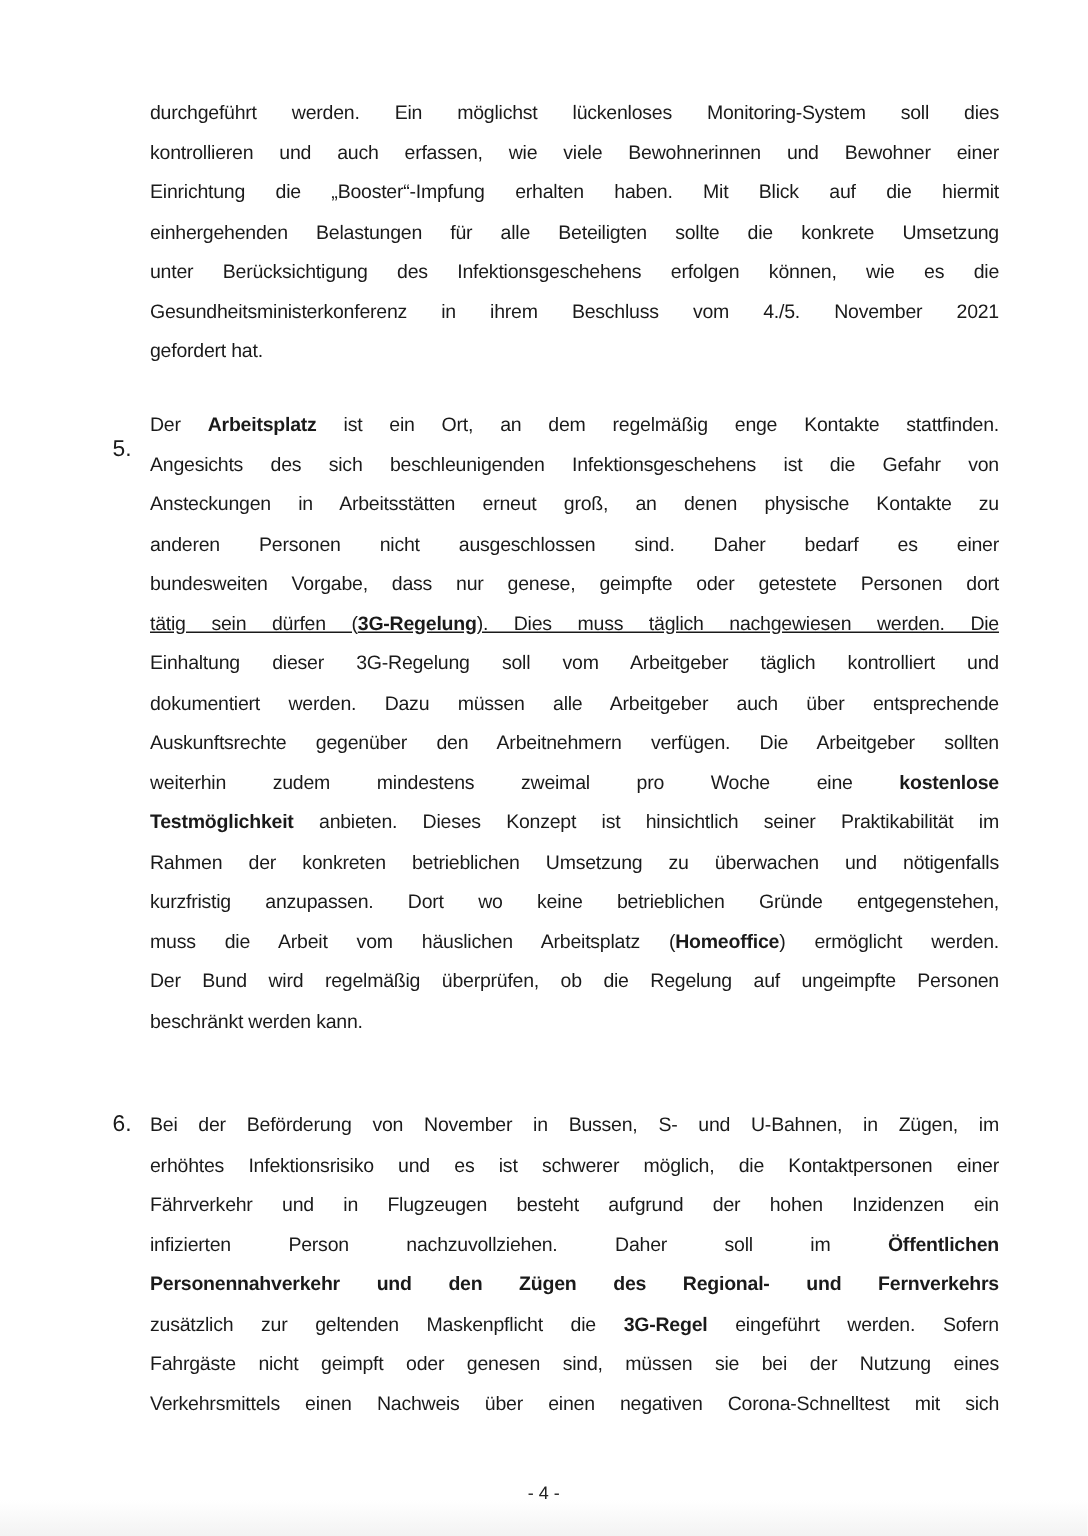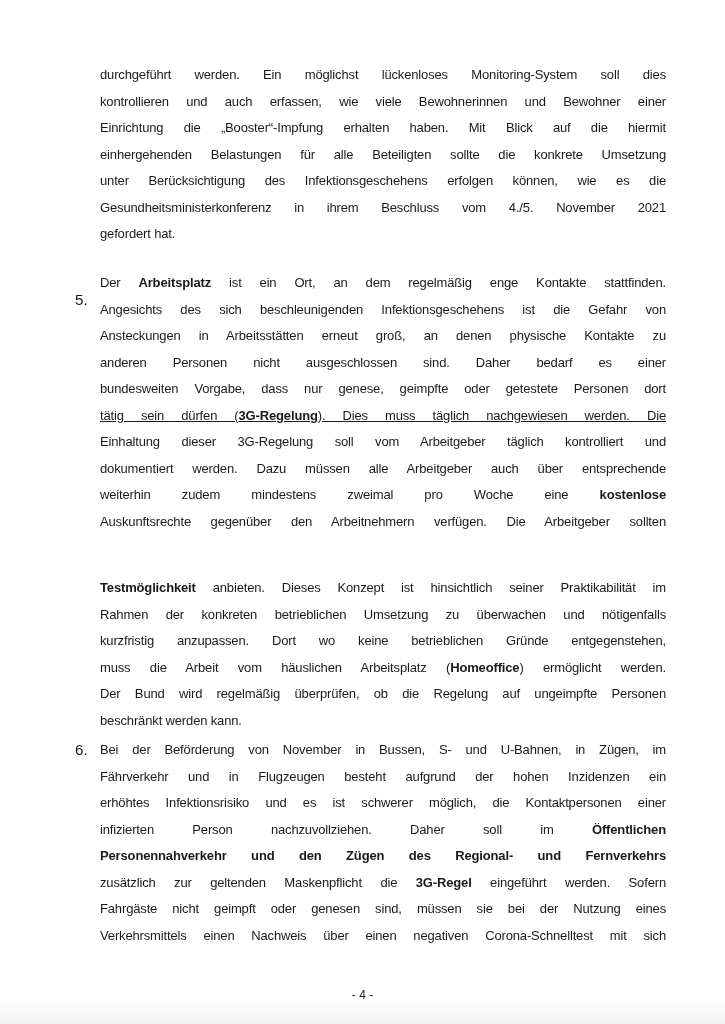--- a/index.html
+++ b/index.html
@@ -38,35 +38,35 @@
   <div class="num" style="top:287px;">5.</div>
   <div class="block" style="top:270px;">
     <div class="line" style="white-space: nowrap; letter-spacing: -0.150211px;"><span><span>Der </span><b>Arbeitsplatz</b><span> ist ein Ort, an dem regelmäßig enge Kontakte stattfinden.</span></span></div>
     <div class="line" style="white-space: nowrap;"><span>Angesichts des sich beschleunigenden Infektionsgeschehens ist die Gefahr von</span></div>
     <div class="line" style="white-space: nowrap;"><span>Ansteckungen in Arbeitsstätten erneut groß, an denen physische Kontakte zu</span></div>
     <div class="line" style="white-space: nowrap;"><span>anderen Personen nicht ausgeschlossen sind. Daher bedarf es einer</span></div>
     <div class="line" style="white-space: nowrap;"><span>bundesweiten Vorgabe, dass nur genese, geimpfte oder getestete Personen dort</span></div>
     <div class="line" style="white-space: nowrap; text-decoration: underline;"><span><span>tätig sein dürfen (</span><b>3G-Regelung</b><span>). Dies muss täglich nachgewiesen werden. Die</span></span></div>
     <div class="line" style="white-space: nowrap;"><span>Einhaltung dieser 3G-Regelung soll vom Arbeitgeber täglich kontrolliert und</span></div>
     <div class="line" style="white-space: nowrap;"><span>dokumentiert werden. Dazu müssen alle Arbeitgeber auch über entsprechende</span></div>
+    <div class="line" style="white-space: nowrap;"><span>Auskunftsrechte gegenüber den Arbeitnehmern verfügen. Die Arbeitgeber sollten</span></div>
     <div class="line" style="white-space: nowrap;"><span><span>weiterhin zudem mindestens zweimal pro Woche eine </span><b>kostenlose</b></span></div>
-    <div class="line" style="white-space: nowrap;"><span>Auskunftsrechte gegenüber den Arbeitnehmern verfügen. Die Arbeitgeber sollten</span></div>
-    <div class="line" style="white-space: nowrap; margin-top: 40px;"><span><b>Testmöglichkeit</b><span> anbieten. Dieses Konzept ist hinsichtlich seiner Praktikabilität im</span></span></div>
+    <div class="line" style="white-space: nowrap;"><span><b>Testmöglichkeit</b><span> anbieten. Dieses Konzept ist hinsichtlich seiner Praktikabilität im</span></span></div>
     <div class="line" style="white-space: nowrap;"><span>Rahmen der konkreten betrieblichen Umsetzung zu überwachen und nötigenfalls</span></div>
     <div class="line" style="white-space: nowrap;"><span>kurzfristig anzupassen. Dort wo keine betrieblichen Gründe entgegenstehen,</span></div>
     <div class="line" style="white-space: nowrap;"><span><span>muss die Arbeit vom häuslichen Arbeitsplatz (</span><b>Homeoffice</b><span>) ermöglicht werden.</span></span></div>
     <div class="line" style="white-space: nowrap;"><span>Der Bund wird regelmäßig überprüfen, ob die Regelung auf ungeimpfte Personen</span></div>
     <div class="line last">beschränkt werden kann.</div>
   </div>
 
   <div class="num" style="top:737px;">6.</div>
   <div class="block" style="top:737px;">
     <div class="line" style="white-space: nowrap;"><span>Bei der Beförderung von November in Bussen, S- und U-Bahnen, in Zügen, im</span></div>
+    <div class="line" style="white-space: nowrap;"><span>erhöhtes Infektionsrisiko und es ist schwerer möglich, die Kontaktpersonen einer</span></div>
     <div class="line" style="white-space: nowrap;"><span>Fährverkehr und in Flugzeugen besteht aufgrund der hohen Inzidenzen ein</span></div>
-    <div class="line" style="white-space: nowrap;"><span>erhöhtes Infektionsrisiko und es ist schwerer möglich, die Kontaktpersonen einer</span></div>
     <div class="line" style="white-space: nowrap;"><span><span>infizierten Person nachzuvollziehen. Daher soll im </span><b>Öffentlichen</b></span></div>
     <div class="line" style="white-space: nowrap;"><span><b>Personennahverkehr und den Zügen des Regional- und Fernverkehrs</b></span></div>
     <div class="line" style="white-space: nowrap; word-spacing: 0.00195312px;"><span><span>zusätzlich zur geltenden Maskenpflicht die </span><b>3G-Regel</b><span> eingeführt werden. Sofern</span></span></div>
     <div class="line" style="white-space: nowrap;"><span>Fahrgäste nicht geimpft oder genesen sind, müssen sie bei der Nutzung eines</span></div>
     <div class="line" style="white-space: nowrap;"><span>Verkehrsmittels einen Nachweis über einen negativen Corona-Schnelltest mit sich</span></div>
   </div>
 
   <div class="bottom-shade"></div>
   <div class="footer">- 4 -</div>
 </div>

